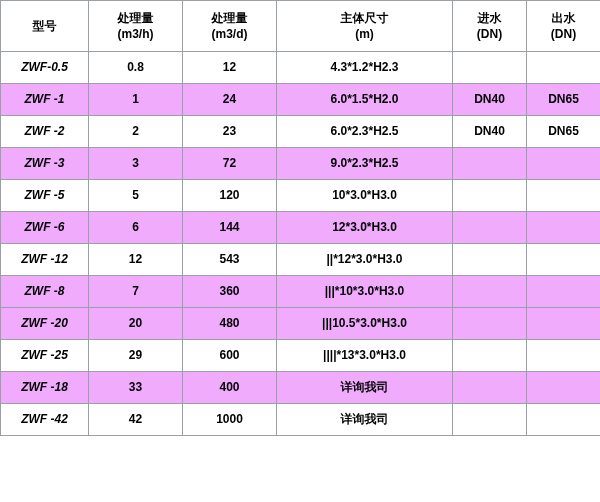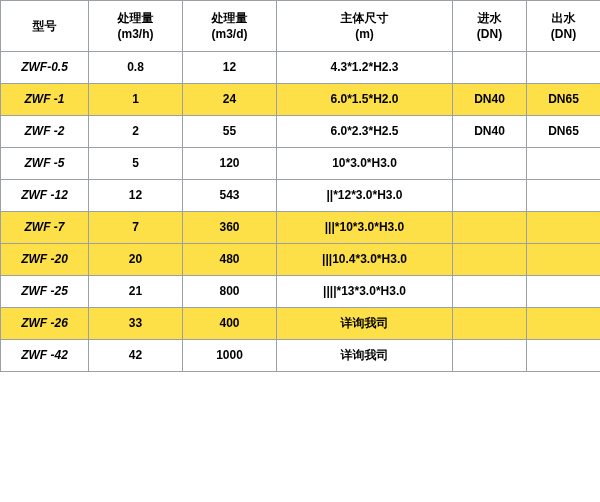--- a/index.html
+++ b/index.html
@@ -33,21 +33,21 @@
     background: #ffffff;
   }
   thead th .hline {
     display: block;
   }
   tbody td {
     height: 31px;
     background: #ffffff;
   }
   tbody tr.alt td {
-    background: #fde047;
+    background: #f0abfc;
   }
   td.model {
     text-align: left;
     padding-left: 14px;
     font-style: italic;
   }
   col.c-model { width: 88px; }
   col.c-flow-h { width: 94px; }
   col.c-flow-d { width: 94px; }
   col.c-size  { width: 176px; }
@@ -107,67 +107,83 @@
       <td class="model">ZWF -1</td>
       <td>1</td>
       <td>24</td>
       <td>6.0*1.5*H2.0</td>
       <td>DN40</td>
       <td>DN65</td>
     </tr>
     <tr>
       <td class="model">ZWF -2</td>
       <td>2</td>
-      <td>55</td>
+      <td>23</td>
       <td>6.0*2.3*H2.5</td>
       <td>DN40</td>
       <td>DN65</td>
+    </tr>
+    <tr class="alt">
+      <td class="model">ZWF -3</td>
+      <td>3</td>
+      <td>72</td>
+      <td>9.0*2.3*H2.5</td>
+      <td></td>
+      <td></td>
     </tr>
     <tr>
       <td class="model">ZWF -5</td>
       <td>5</td>
       <td>120</td>
       <td>10*3.0*H3.0</td>
+      <td></td>
+      <td></td>
+    </tr>
+    <tr class="alt">
+      <td class="model">ZWF -6</td>
+      <td>6</td>
+      <td>144</td>
+      <td>12*3.0*H3.0</td>
       <td></td>
       <td></td>
     </tr>
     <tr>
       <td class="model">ZWF -12</td>
       <td>12</td>
       <td>543</td>
       <td>||*12*3.0*H3.0</td>
       <td></td>
       <td></td>
     </tr>
     <tr class="alt">
-      <td class="model">ZWF -7</td>
+      <td class="model">ZWF -8</td>
       <td>7</td>
       <td>360</td>
       <td>|||*10*3.0*H3.0</td>
       <td></td>
       <td></td>
     </tr>
     <tr class="alt">
       <td class="model">ZWF -20</td>
       <td>20</td>
       <td>480</td>
-      <td>|||10.4*3.0*H3.0</td>
+      <td>|||10.5*3.0*H3.0</td>
       <td></td>
       <td></td>
     </tr>
     <tr>
       <td class="model">ZWF -25</td>
-      <td>21</td>
-      <td>800</td>
+      <td>29</td>
+      <td>600</td>
       <td>||||*13*3.0*H3.0</td>
       <td></td>
       <td></td>
     </tr>
     <tr class="alt">
-      <td class="model">ZWF -26</td>
+      <td class="model">ZWF -18</td>
       <td>33</td>
       <td>400</td>
       <td>详询我司</td>
       <td></td>
       <td></td>
     </tr>
     <tr>
       <td class="model">ZWF -42</td>
       <td>42</td>
       <td>1000</td>

